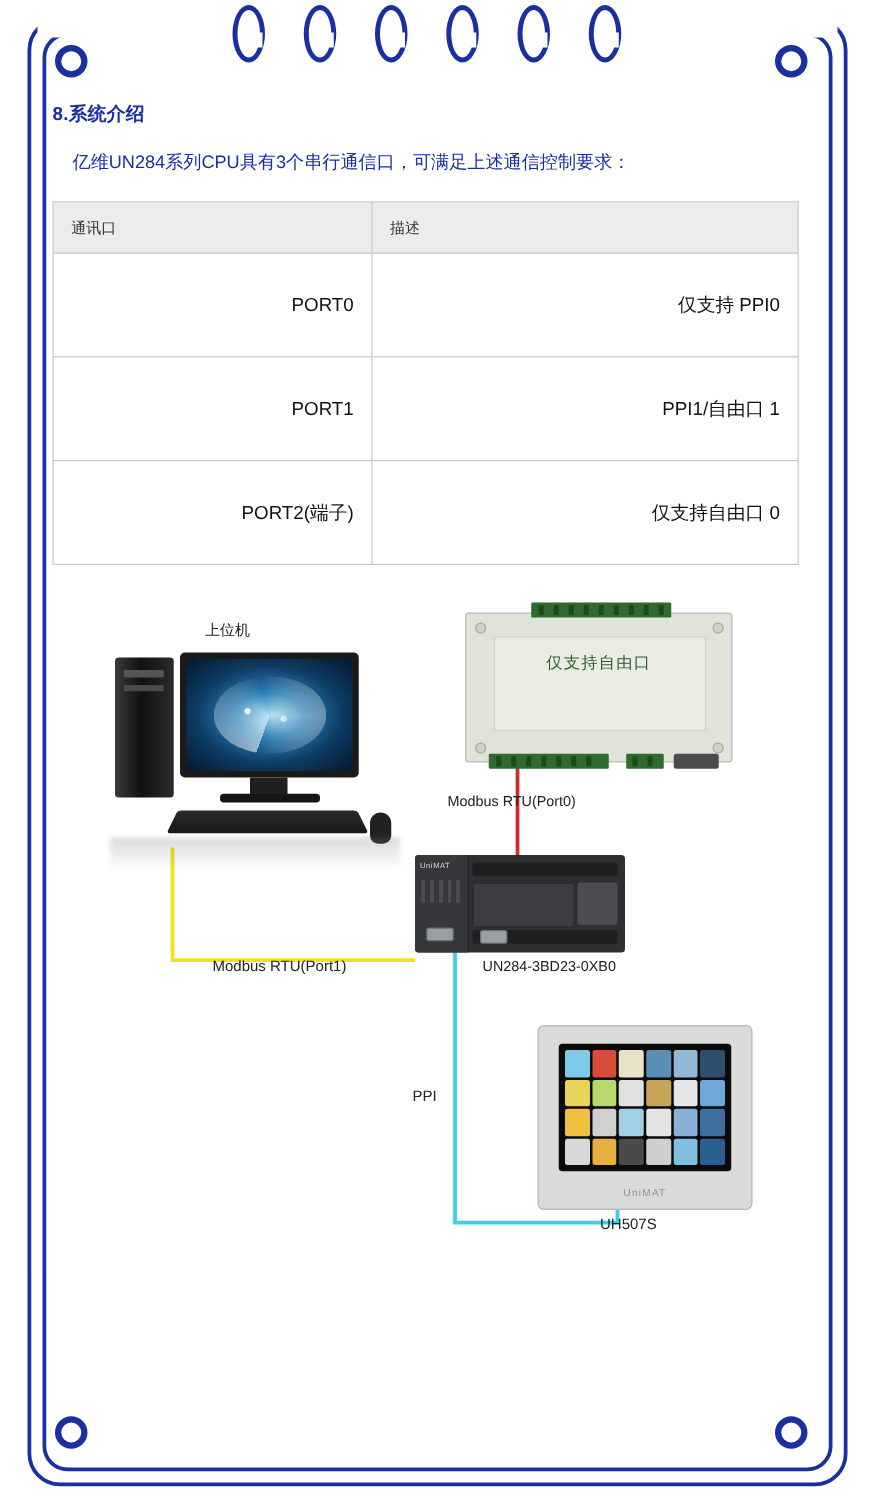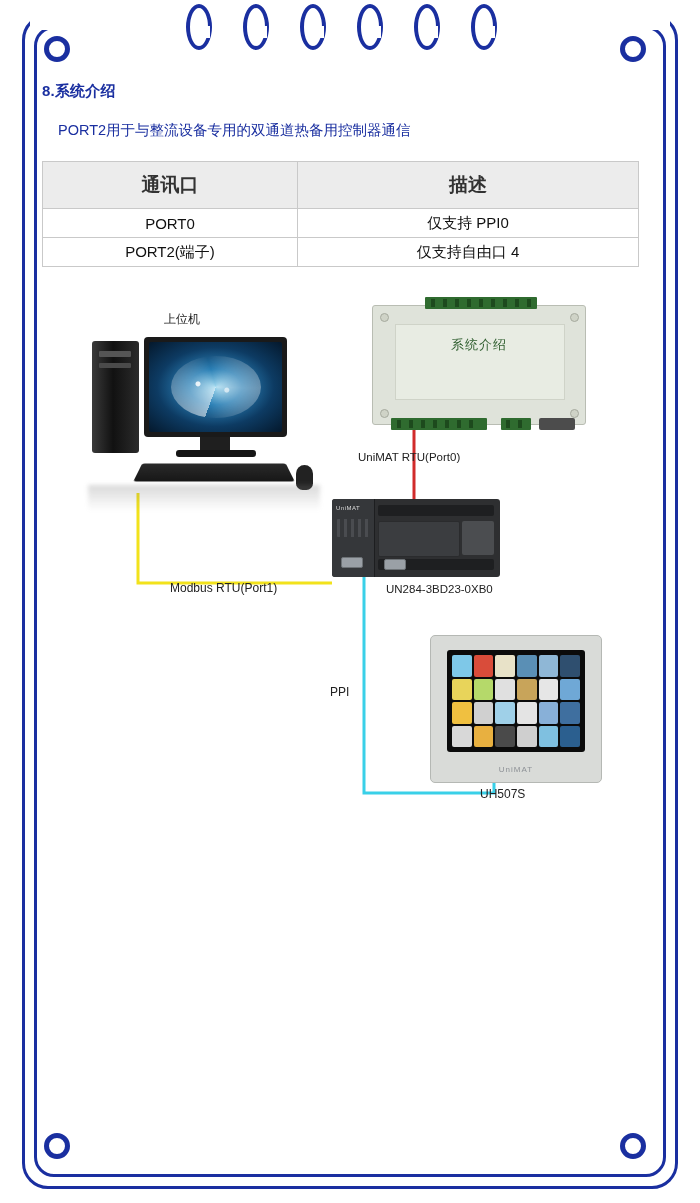--- a/index.html
+++ b/index.html
@@ -93,32 +93,32 @@
   table.port-table{
     border-collapse:collapse;
     margin-left:0px;
     width:597px;
     table-layout:fixed;
     background:#fff;
   }
   table.port-table th{
     background:#ececec;
     color:#333;
-    font-weight:bold;
-    font-size:19px;
-    text-align:center;
+    font-weight:normal;
+    font-size:12px;
+    text-align:left;
     padding:10px 14px;
     border:1px solid #c9c9c9;
     height:20px;
   }
   table.port-table td{
     font-size:15px;
     color:#111;
-    text-align:center;
-    padding:0 14px;
+    text-align:right;
+    padding:27px 14px;
     border:1px solid #c9c9c9;
     height:28px;
   }
   .col-a{width:255px;}
   .col-b{width:auto;}
 
   
   .diagram{
     position:relative;
     width:616px;
@@ -300,42 +300,46 @@
 <div class="screw" style="left:44px;top:36px;"></div>
 <div class="screw" style="left:620px;top:36px;"></div>
 <div class="screw" style="left:44px;top:1133px;"></div>
 <div class="screw" style="left:620px;top:1133px;"></div>
 
 <div class="content">
 
   <div class="section-title">8.系统介绍</div>
 
   <div class="intro">
-    <div>PORT2用于与整流设备专用的双通道热备用控制器通信</div>
+    <div>亿维UN284系列CPU具有3个串行通信口，可满足上述通信控制要求：</div>
   </div>
 
   <table class="port-table">
     <colgroup>
         <col class="col-a">
         <col class="col-b">
       </colgroup>
     <thead>
       <tr>
         <th>通讯口</th>
         <th>描述</th>
       </tr>
     </thead>
     <tbody>
       <tr>
         <td>PORT0</td>
         <td>仅支持 PPI0</td>
       </tr>
       <tr>
+        <td>PORT1</td>
+        <td>PPI1/自由口 1</td>
+      </tr>
+      <tr>
         <td>PORT2(端子)</td>
-        <td>仅支持自由口 4</td>
+        <td>仅支持自由口 0</td>
       </tr>
     </tbody>
   </table>
 
   <div class="diagram">
 
     <svg class="wires">
 
       <path d="M 372 126 L 372 206" stroke="#d12b2b" stroke-width="3" fill="none"></path>
 
@@ -361,42 +365,42 @@
           <i style="left:18px"></i>
           <i style="left:30px"></i>
           <i style="left:42px"></i>
         <i style="left:54px"></i>
           <i style="left:66px"></i>
           <i style="left:78px"></i>
           <i style="left:90px"></i>
           <i style="left:102px"></i>
       </div>
       <div class="board-inner"></div>
-      <div class="board-title">系统介绍</div>
+      <div class="board-title">仅支持自由口</div>
       <div class="term-strip t-bot">
         <i style="left:6px"></i>
           <i style="left:18px"></i>
           <i style="left:30px"></i>
           <i style="left:42px"></i>
         <i style="left:54px"></i>
           <i style="left:66px"></i>
           <i style="left:78px"></i>
       </div>
       <div class="term-strip t-bot2">
         <i style="left:5px"></i>
           <i style="left:17px"></i>
       </div>
       <div class="db9"></div>
       <div class="screw-hole" style="left:7px;top:7px;"></div>
       <div class="screw-hole" style="left:197px;top:7px;"></div>
       <div class="screw-hole" style="left:7px;top:103px;"></div>
       <div class="screw-hole" style="left:197px;top:103px;"></div>
     </div>
 
-    <div class="dg-label" style="left:316px;top:158px;">UniMAT RTU(Port0)</div>
+    <div class="dg-label" style="left:316px;top:158px;">Modbus RTU(Port0)</div>
 
     <div class="plc">
       <div class="plc-left">
         <div class="plc-brand">UniMAT</div>
         <div class="plc-leds"></div>
         <div class="plc-port" style="left:9px;top:58px;"></div>
       </div>
       <div class="plc-top-strip"></div>
       <div class="plc-mid"></div>
       <div class="plc-right-block"></div>

